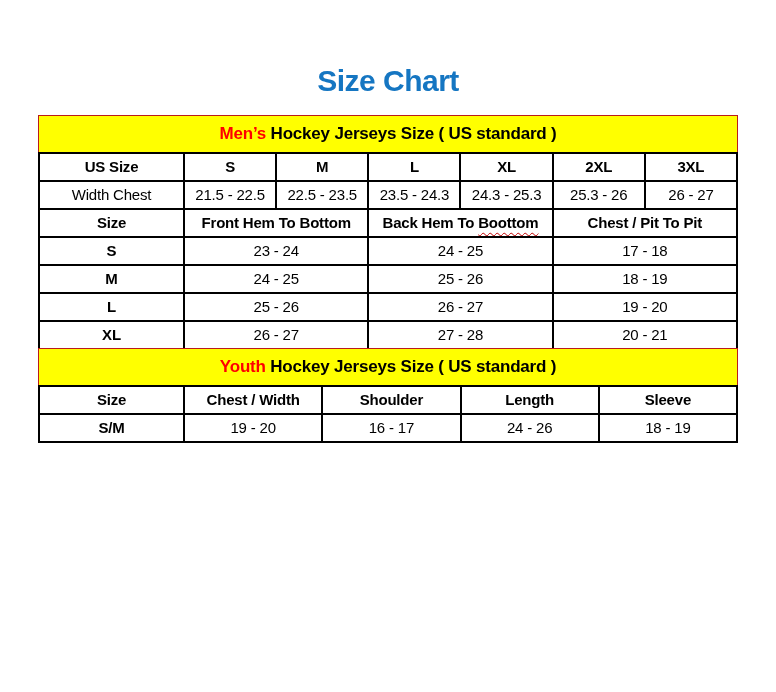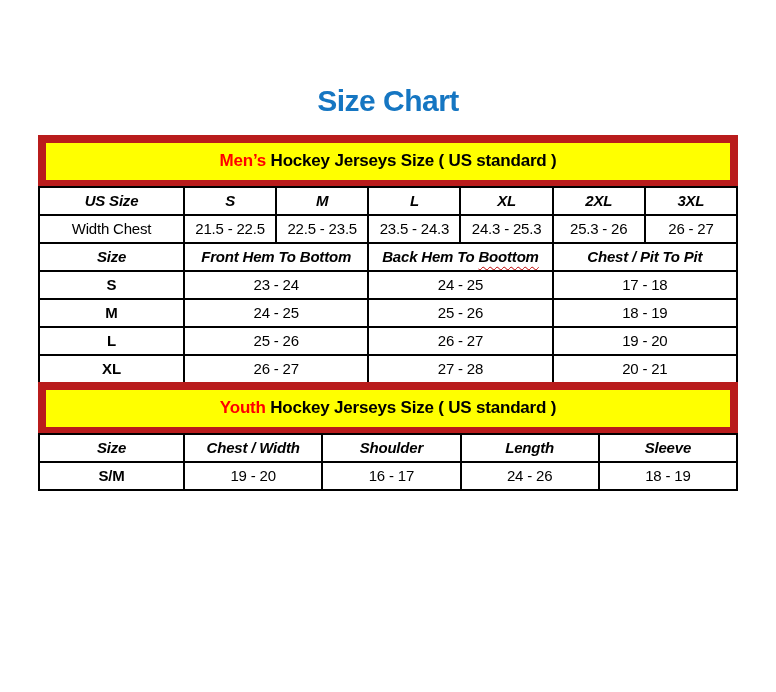--- a/index.html
+++ b/index.html
@@ -8,34 +8,34 @@
     position: relative;
     width: 776px;
     height: 692px;
     background: #ffffff;
     font-family: "Liberation Sans", sans-serif;
     color: #000000;
     overflow: hidden;
   }
   .title {
     margin: 0;
-    padding-top: 84px;
+    padding-top: 64px;
     text-align: center;
     font-size: 30px;
     font-weight: bold;
     letter-spacing: -0.5px;
     color: #1576c2;
   }
   .tables-wrap {
     width: 700px;
     margin: 17px auto 0 auto;
   }
   .band {
     background: #ffff00;
-    border: 8px solid #b91c1c;
+    border: 1px solid #b91c1c;
     text-align: center;
     font-weight: bold;
     font-size: 17px;
     letter-spacing: -0.2px;
     padding: 8px 0 9px 0;
   }
   .band .hl { color: #ff0000; }
   section + section .band { margin-top: -2px; }
   table {
     width: 100%;
@@ -47,21 +47,21 @@
     border: 2px solid #000000;
     text-align: center;
     vertical-align: middle;
     font-size: 15px;
     letter-spacing: -0.2px;
     padding: 4px 2px 5px 2px;
     height: 27px;
     overflow: hidden;
     white-space: nowrap;
   }
-  thead th { font-weight: bold; font-style: italic; }
+  thead th { font-weight: bold; }
   tbody th { font-weight: bold; }
   table.label-normal tbody th { font-weight: normal; }
   .women-tbl td, .women-tbl tbody th,
   .youth-tbl td, .youth-tbl tbody th { height: 28px; }
   col.label-col { width: 145px; }
   .misspelled {
     text-decoration-line: underline;
     text-decoration-style: wavy;
     text-decoration-color: #c00000;
     text-decoration-thickness: 1px;

